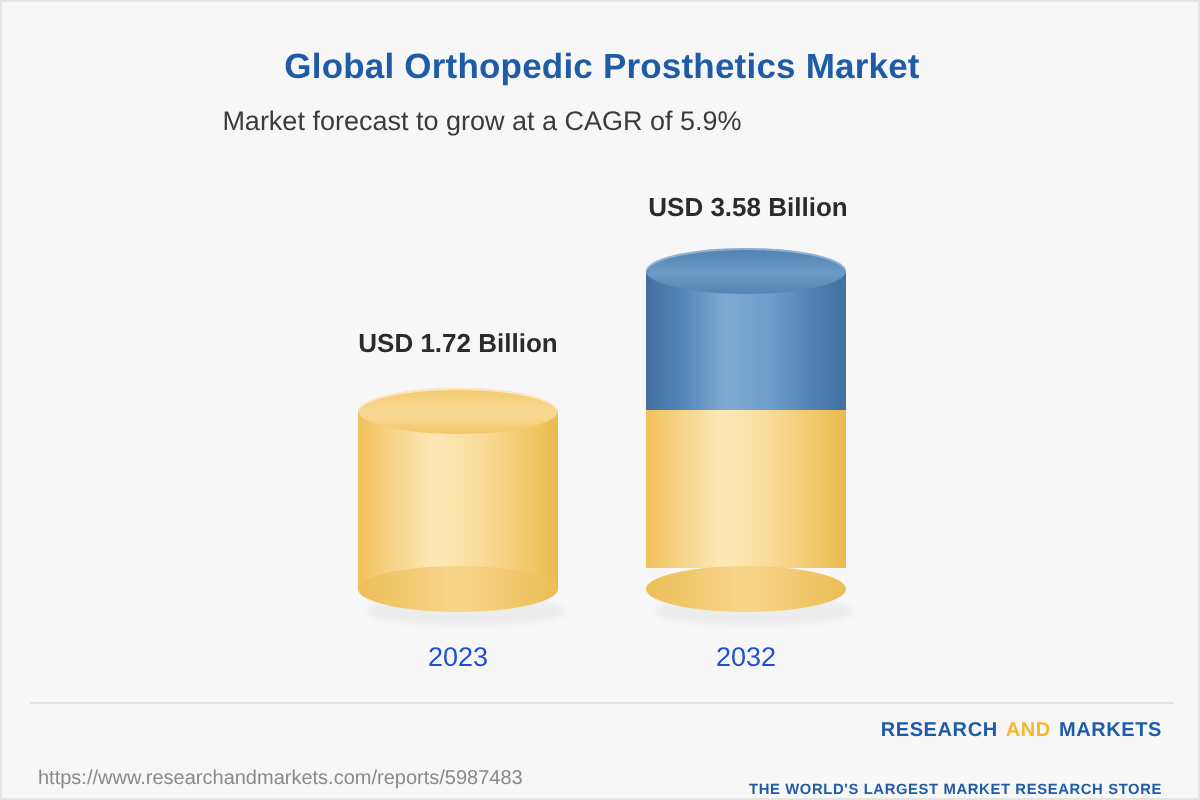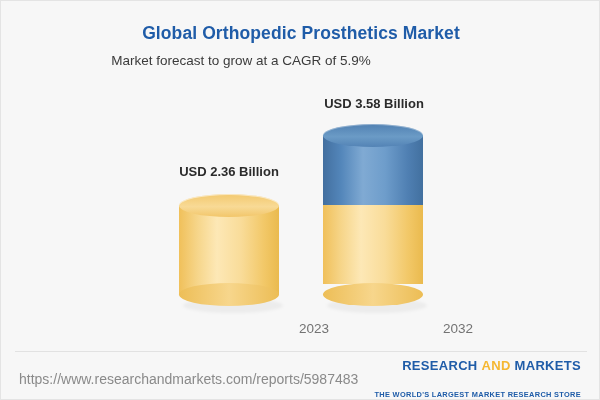--- a/index.html
+++ b/index.html
@@ -63,59 +63,59 @@
   .shadow-ellipse{
     position:absolute;border-radius:50%;
     background:rgba(0,0,0,.045);
     filter:blur(1.5px);
   }
   .val-label{
     position:absolute;text-align:center;
     font-size:13px;font-weight:bold;color:#2b2b2b;
   }
   .cat-label{
-    position:absolute;text-align:right;
-    font-size:13.5px;color:#737373;
+    position:absolute;text-align:center;
+    font-size:13.5px;color:#1d4ed8;
   }
   
   .divider{
     position:absolute;left:14px;top:350px;width:572px;height:1px;
     background:#e2e2e2;
   }
   .url{
-    position:absolute;left:18px;top:370px;
-    font-size:14px;color:#8a8a8a;
+    position:absolute;left:18px;top:383px;
+    font-size:10px;color:#8a8a8a;
   }
   .logo{
     position:absolute;right:18px;top:357px;
     text-align:right;
   }
   .logo-main{
-    font-size:13px;font-weight:bold;letter-spacing:.3px;
+    font-size:10px;font-weight:bold;letter-spacing:.3px;
     line-height:16px;white-space:nowrap;
   }
   .lg-blue{color:#1f5ca8;}
   .lg-gold{color:#f5b731;}
   .logo-tag{
     font-size:7.4px;font-weight:bold;color:#1f5ca8;
     letter-spacing:.32px;line-height:10px;white-space:nowrap;
     margin-top:16px;
   }
 </style>
 </head>
 <body>
 
 <div class="card">
 
   <div class="title">Global Orthopedic Prosthetics Market</div>
   <div class="subtitle">Market forecast to grow at a CAGR of 5.9%</div>
 
   <div class="plot">
 
-    <div class="val-label" style="left:128px;top:163px;width:200px;">USD 2.36 Billion</div>
+    <div class="val-label" style="left:128px;top:163px;width:200px;">USD 1.72 Billion</div>
 
     <div class="shadow-ellipse" style="left:182px;top:297px;width:100px;height:15px;"></div>
 
     <div class="cyl" style="left:178px;top:193px;width:100px;height:112px;">
       <div class="body gold-body" style="top:11px;height:90px;"></div>
       <div class="cap gold-bottom" style="top:89px;height:23px;"></div>
       <div class="cap gold-cap" style="top:0px;height:23px;"></div>
     </div>
 
     <div class="cat-label" style="left:128px;top:320px;width:200px;">2023</div>

